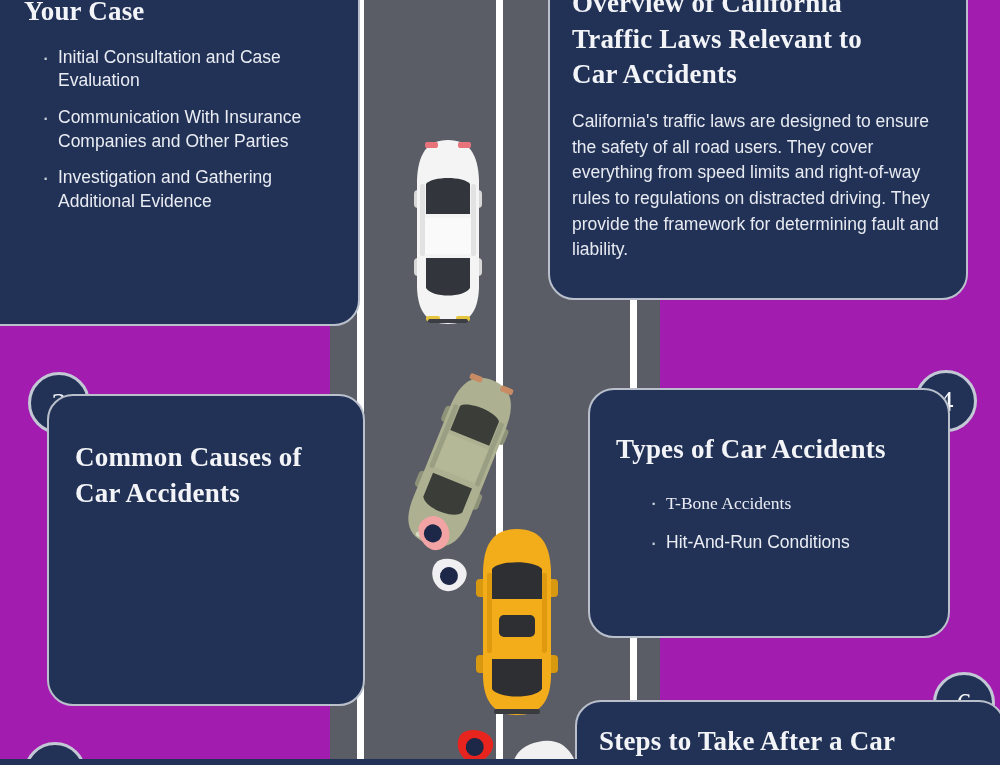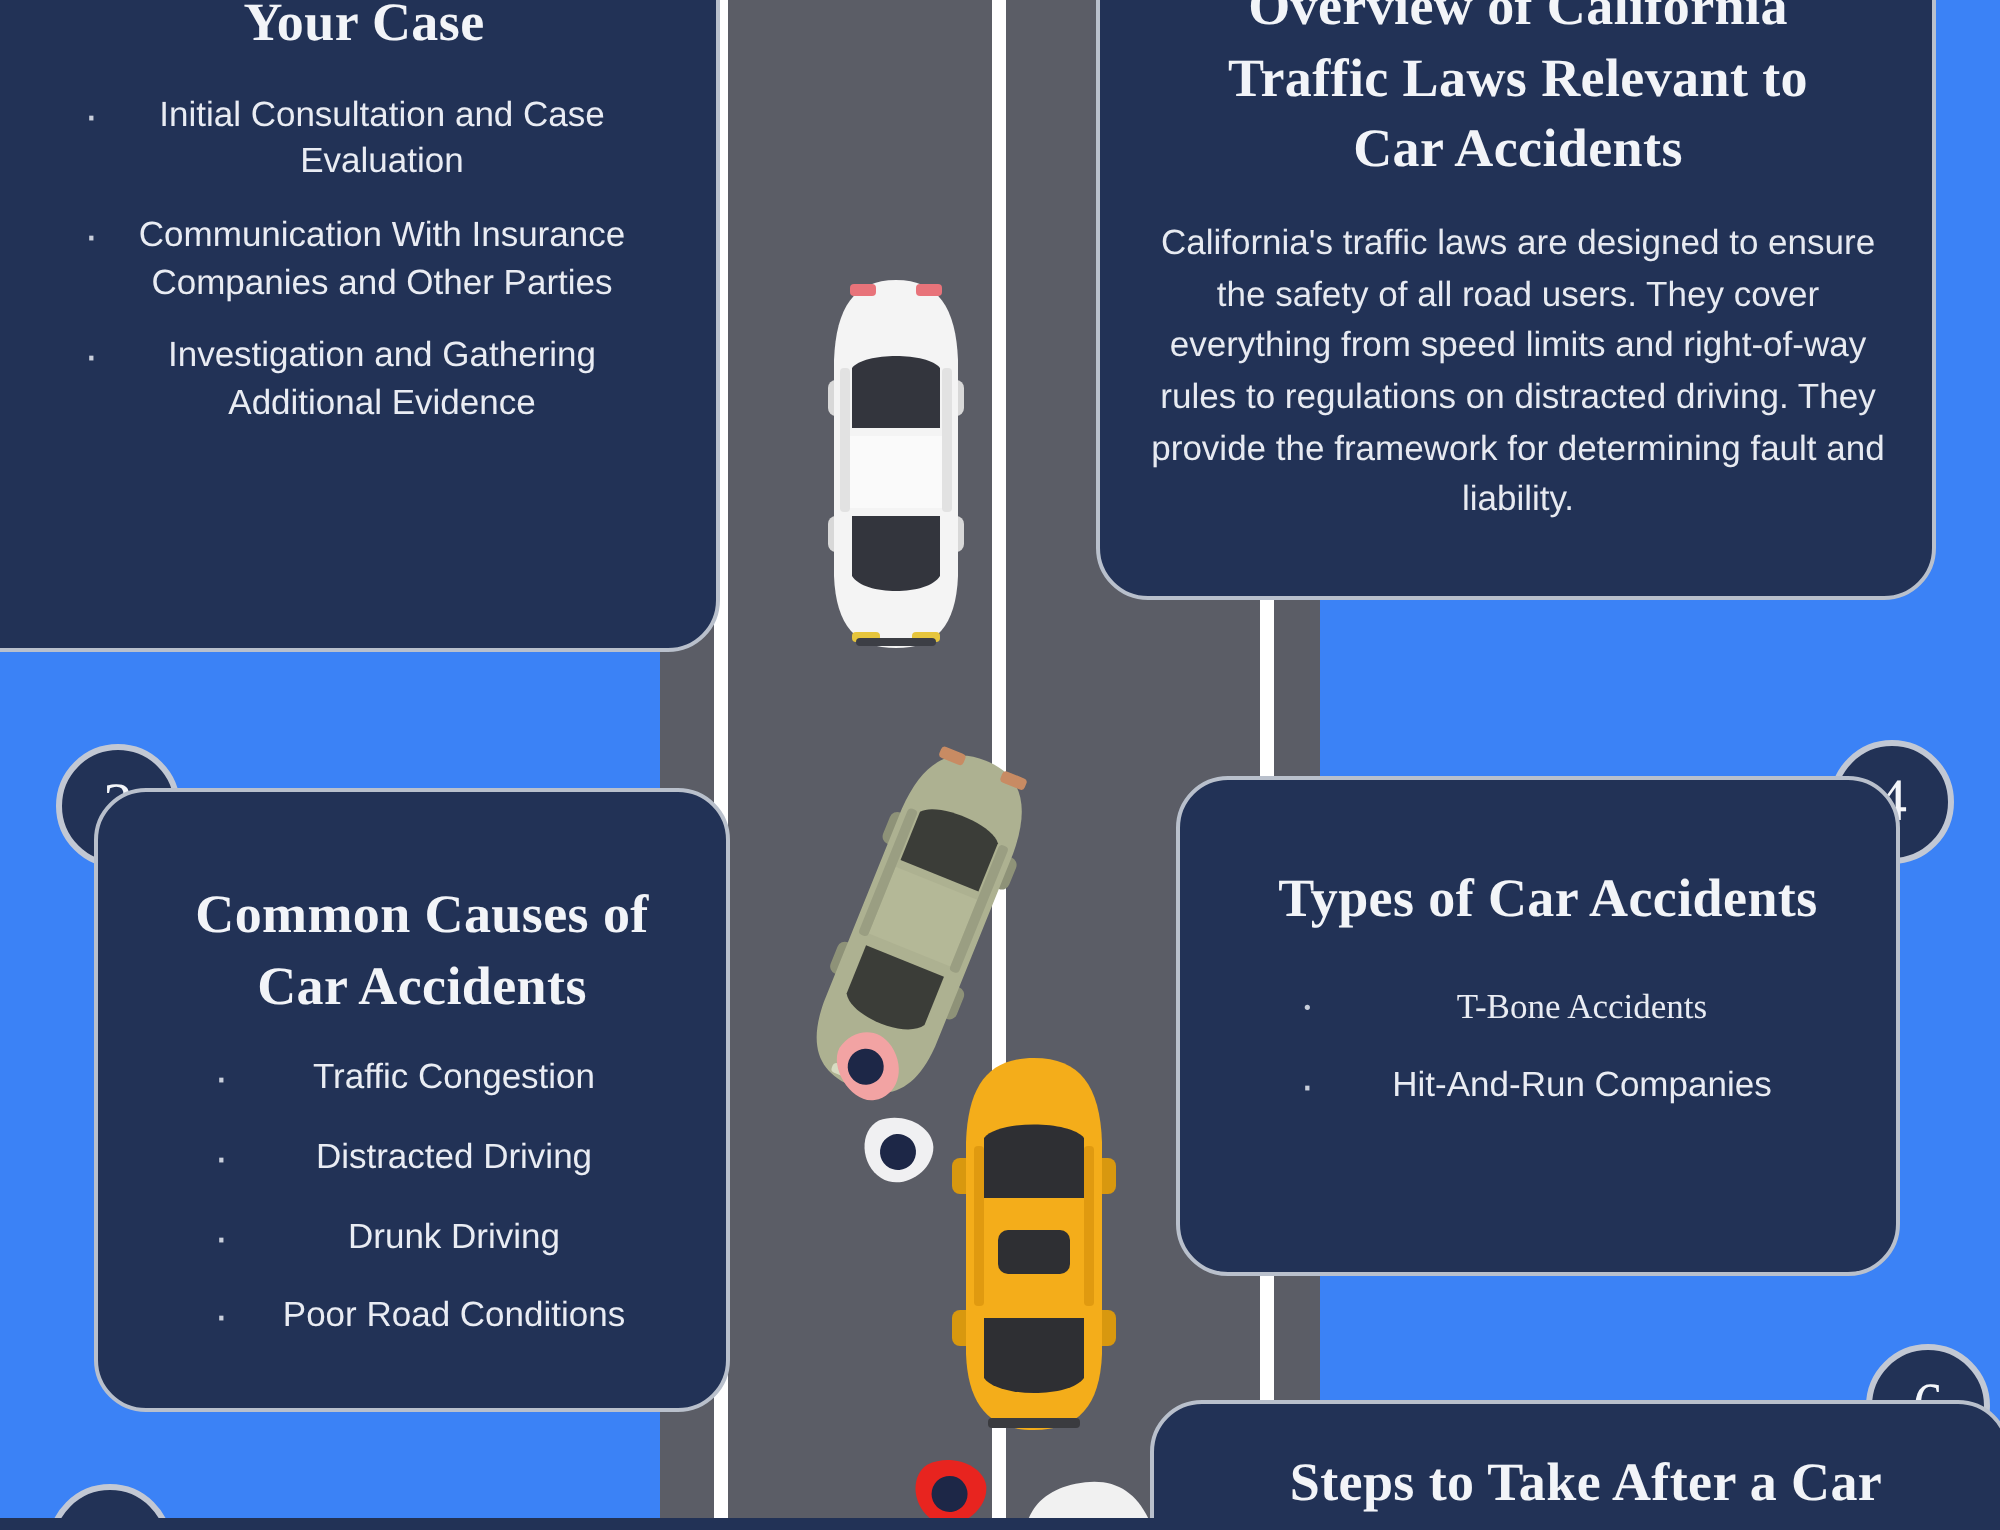--- a/index.html
+++ b/index.html
@@ -5,23 +5,22 @@
   html, body {
     margin: 0;
     padding: 0;
     background: #223256;
   }
   #stage {
     position: relative;
     width: 1000px;
     height: 759px;
     overflow: hidden;
-    background: #3b82f6;
+    background: #a21caf;
     font-family: "Liberation Sans", sans-serif;
-    text-align: center;
   }
 
   
   .road {
     position: absolute;
     top: 0;
     height: 765px;
     background: #5b5d66;
   }
   .road-main { left: 330px; width: 330px; }
@@ -227,39 +226,33 @@
         <span>Car Accidents</span>
       </h2>
       <p class="body-text">California's traffic laws are designed to ensure the safety of all road users. They cover everything from speed limits and right-of-way rules to regulations on distracted driving. They provide the framework for determining fault and liability.</p>
     </div>
   </div>
 
   <div class="badge-stem" style="left:55px; top:400px; height:26px;"></div>
   <div class="card" style="left:47px; top:394px; width:318px; height:312px; z-index:8;">
     <div class="card-inner" style="padding-right:16px; padding-top:44px;">
       <h2 class="card-title" style="margin-bottom:14px;">Common Causes of Car Accidents</h2>
-      <ul class="bullets" style="padding-left:14px;">
-        <li style="margin-bottom:16px;">Traffic Congestion</li>
-        <li style="margin-bottom:16px;">Distracted Driving</li>
-        <li style="margin-bottom:16px;">Drunk Driving</li>
-        <li>Poor Road Conditions</li>
-      </ul>
     </div>
   </div>
   <div class="badge" style="left:28px; top:372px;">
     <span>3</span>
   </div>
 
   <div class="badge-stem" style="left:941px; top:400px; height:215px;"></div>
   <div class="card" style="left:588px; top:388px; width:362px; height:250px; z-index:8;">
     <div class="card-inner" style="padding-left:26px; padding-right:16px; padding-top:42px;">
       <h2 class="card-title" style="margin-bottom:24px;">Types of Car Accidents</h2>
       <ul class="bullets" style="padding-left:16px;">
         <li style="margin-bottom:16px;font-family:Liberation Serif, serif;">T-Bone Accidents</li>
-        <li>Hit-And-Run Companies</li>
+        <li>Hit-And-Run Conditions</li>
       </ul>
     </div>
   </div>
   <div class="badge" style="left:915px; top:370px;">
     <span>4</span>
   </div>
 
   <div class="badge-stem" style="left:959px; top:718px; height:47px;"></div>
   <div class="card" style="left:575px; top:700px; width:430px; height:130px; z-index:8;">
     <div class="card-inner" style="padding-left:22px; padding-right:16px; padding-top:22px;">

